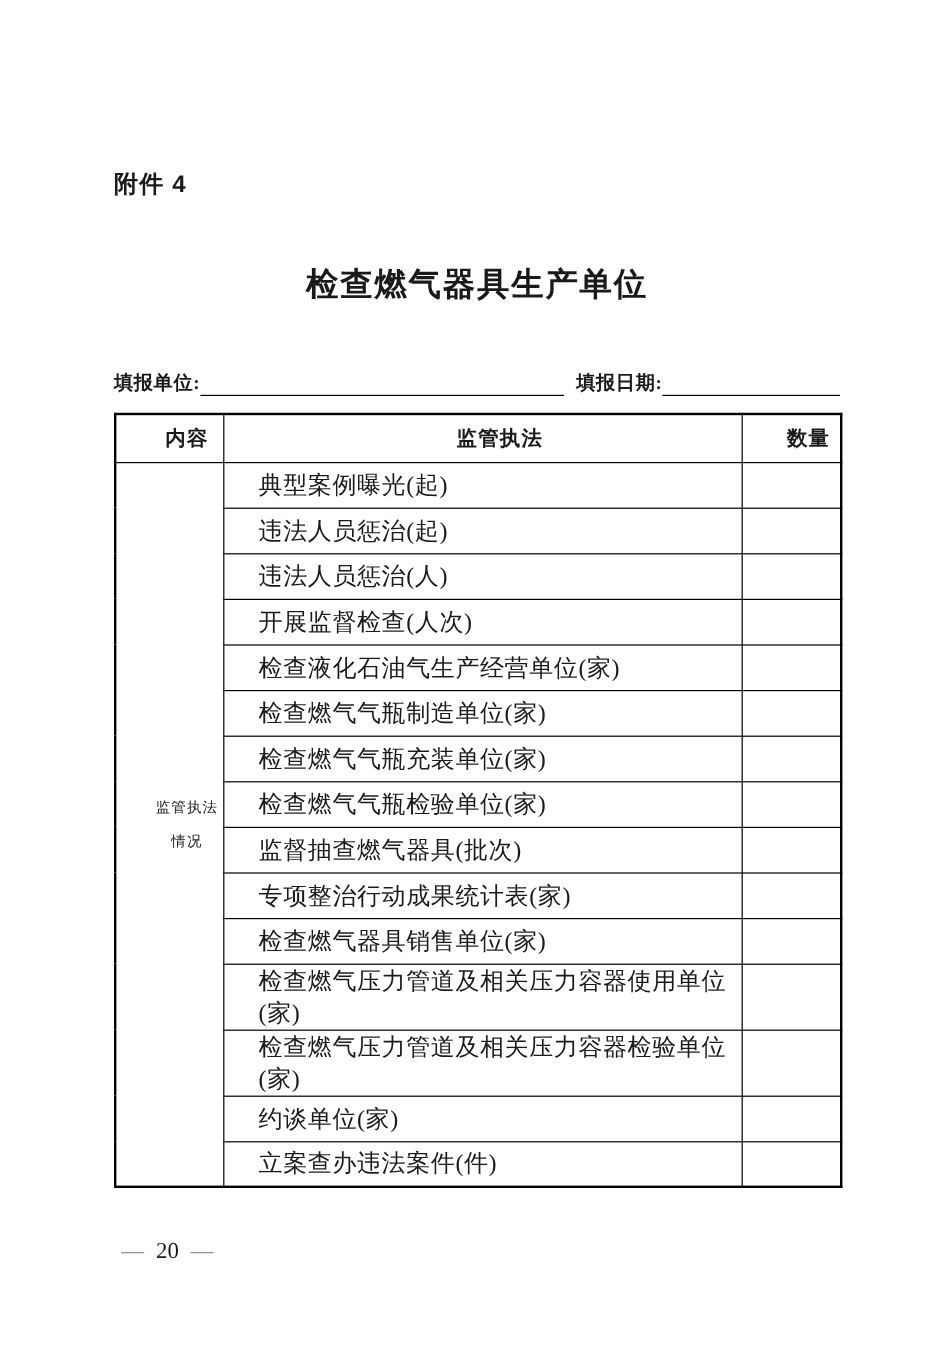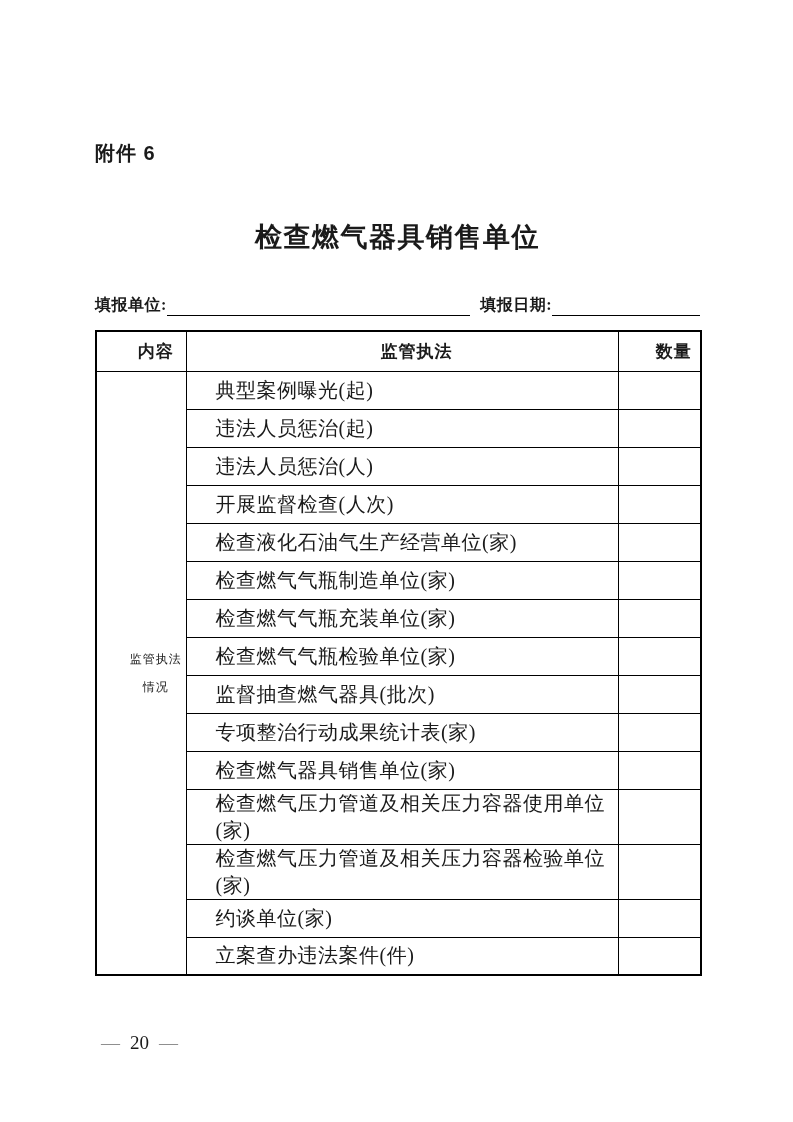--- a/index.html
+++ b/index.html
@@ -28,21 +28,21 @@
   }
   .doc-title {
     margin-top: 50px;
     text-align: center;
     font-weight: 700;
     font-size: 27px;
     line-height: 40px;
     letter-spacing: 1.5px;
   }
   .fill-line {
-    margin-top: 35px;
+    margin-top: 49px;
     display: flex;
     align-items: flex-end;
     font-size: 16px;
     height: 24px;
     justify-content: space-between;
   }
   .fill-label {
     font-weight: 700;
     white-space: nowrap;
     letter-spacing: 0.5px;
@@ -102,24 +102,24 @@
     color: #8a8a8a;
     padding: 0 10px;
   }
 </style>
 </head>
 <body>
 
 <div class="page">
   <div class="content">
 
-    <div class="attachment-label">附件 6</div>
+    <div class="attachment-label">附件 4</div>
 
     <div class="doc-title">
-      <div>检查燃气器具销售单位</div>
+      <div>检查燃气器具生产单位</div>
     </div>
 
     <div class="fill-line">
       <span class="fill-label">填报单位:</span>
       <span class="fill-value unit"></span>
       <span class="fill-label">填报日期:</span>
       <span class="fill-value date"></span>
     </div>
 
     <table class="main-table">

